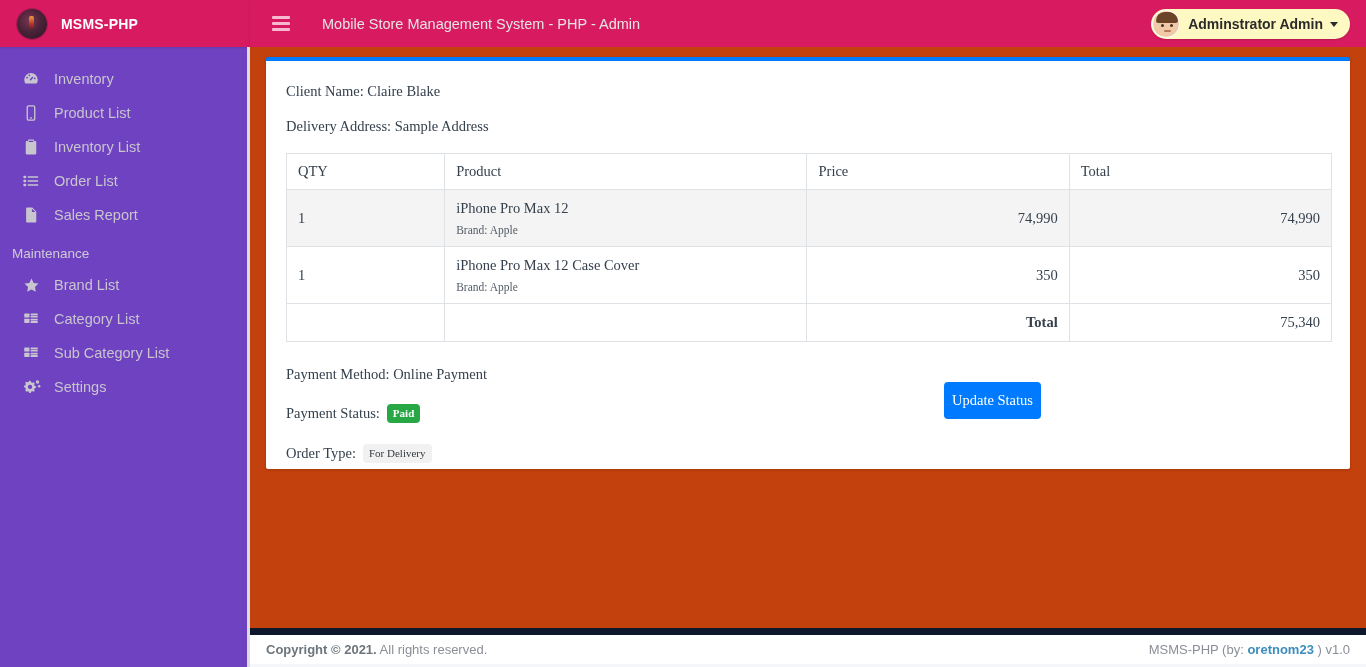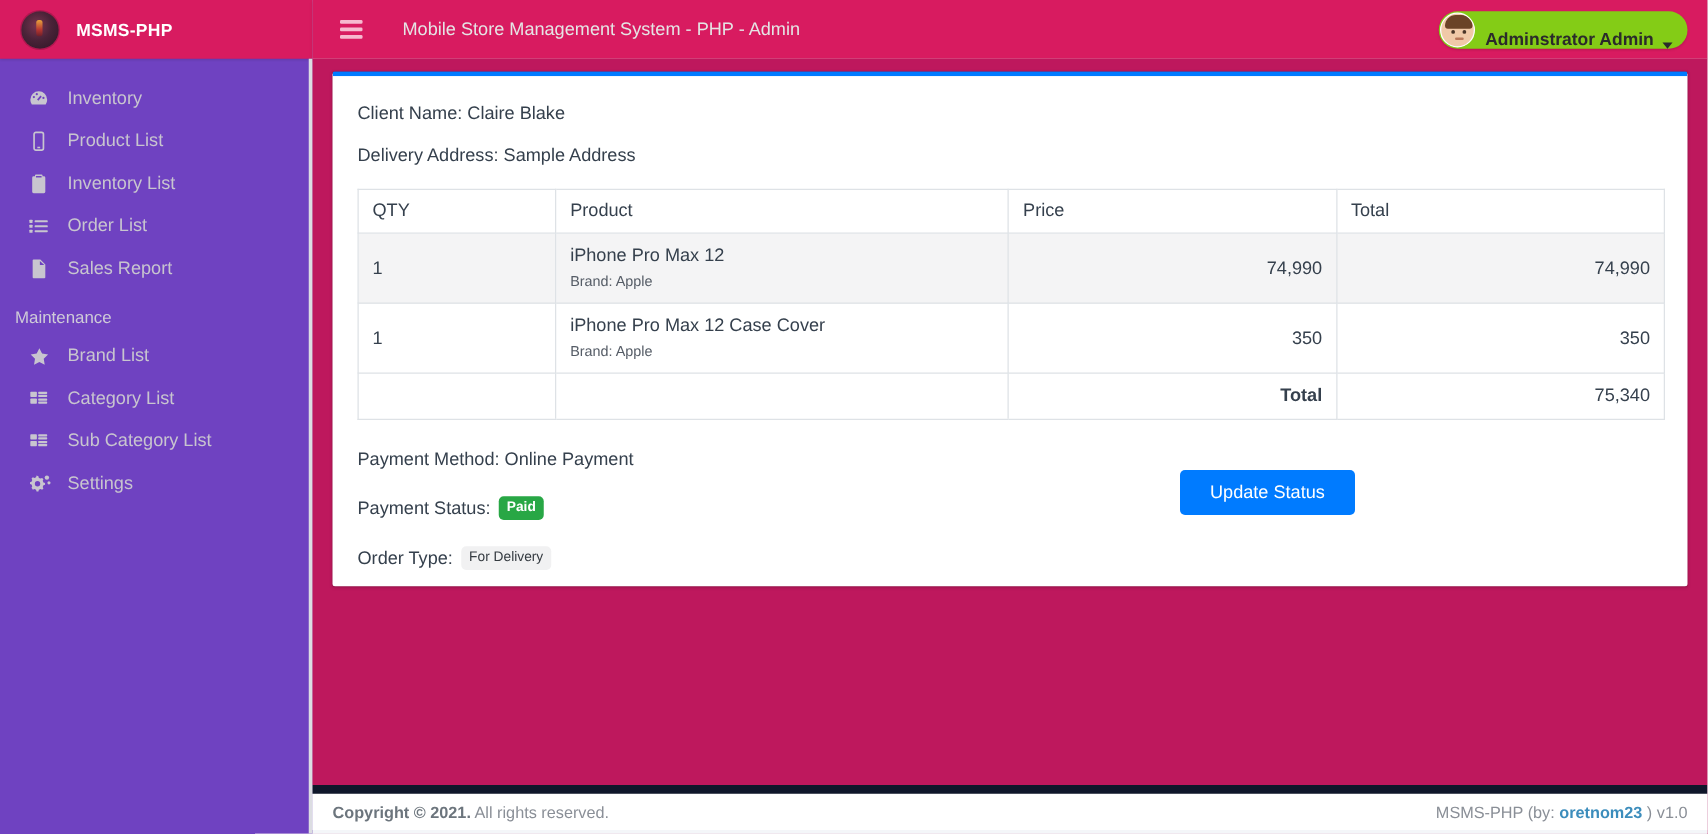--- a/index.html
+++ b/index.html
@@ -76,22 +76,22 @@
   .hamburger {
     width: 18px; margin-left: 22px; cursor: pointer;
     display: flex; flex-direction: column; gap: 3px;
   }
   .hamburger span { display: block; height: 3px; background: #f6b9cf; border-radius: 1px; }
   .topbar-title {
     color: #e5e5e5; font-size: 14.5px; margin-left: 32px;
   }
   .user-menu {
     position: absolute; right: 16px; top: 9px;
-    height: 30px; background: #84cc16; border-radius: 15px;
-    display: flex; align-items: flex-end; padding-right: 12px;
+    height: 30px; background: #fef9c3; border-radius: 15px;
+    display: flex; align-items: center; padding-right: 12px;
     cursor: pointer; box-shadow: 0 1px 2px rgba(0,0,0,.15);
   }
   .user-avatar {
     width: 28px; height: 28px; border-radius: 50%;
     margin: 1px 8px 1px 1px; flex: none; position: relative; overflow: hidden;
     background: #f0c9a8; border: 1px solid #fff;
   }
   .user-avatar .hair {
     position: absolute; left: 3px; top: 1px; width: 22px; height: 11px;
     border-radius: 11px 11px 3px 3px; background: #6b4327;
@@ -110,21 +110,22 @@
   .caret {
     width: 0; height: 0; margin-left: 7px;
     border-left: 4.5px solid transparent; border-right: 4.5px solid transparent;
     border-top: 5px solid #2b2b2b;
   }
 
   
   .content {
     position: absolute; left: 250px; top: 47px;
     width: 1116px; height: 581px;
-    background: #be185d;
+    background: #c2410c;
+    font-family: Liberation Serif, serif;
   }
   .card {
     position: absolute; left: 16px; top: 10px;
     width: 1084px; height: 412px;
     background: #fff;
     border-top: 4px solid #007bff;
     border-radius: 2px;
     box-shadow: 0 0 1px rgba(0,0,0,.12), 0 1px 3px rgba(0,0,0,.14);
   }
   .card-body { padding: 22px 20px 0 20px; }
@@ -172,21 +173,21 @@
   .badge-success { background: #28a745; }
   .badge-primary { background: #007bff; }
   .badge-light { background: #f1f1f2; color: #343a40; font-weight: normal; }
 
   .order-status-row { display: flex; align-items: center; }
   .order-status-label { width: 130px; }
   .btn-update {
     margin-top: 16px; margin-left: 130px;
     background: #007bff; color: #fff; border: 0;
     font-size: 14.5px; font-family: inherit;
-    padding: 10px 24px; border-radius: 4px; cursor: pointer;
+    padding: 10px 8px; border-radius: 4px; cursor: pointer;
   }
 
   
   .page-footer {
     position: absolute; left: 250px; top: 628px;
     width: 1116px; height: 36px;
     background: #fff;
     border-top: 7px solid #0f172a;
     display: flex; align-items: center; justify-content: space-between;
     padding: 0 16px; font-size: 13px; color: #8a8f97;

